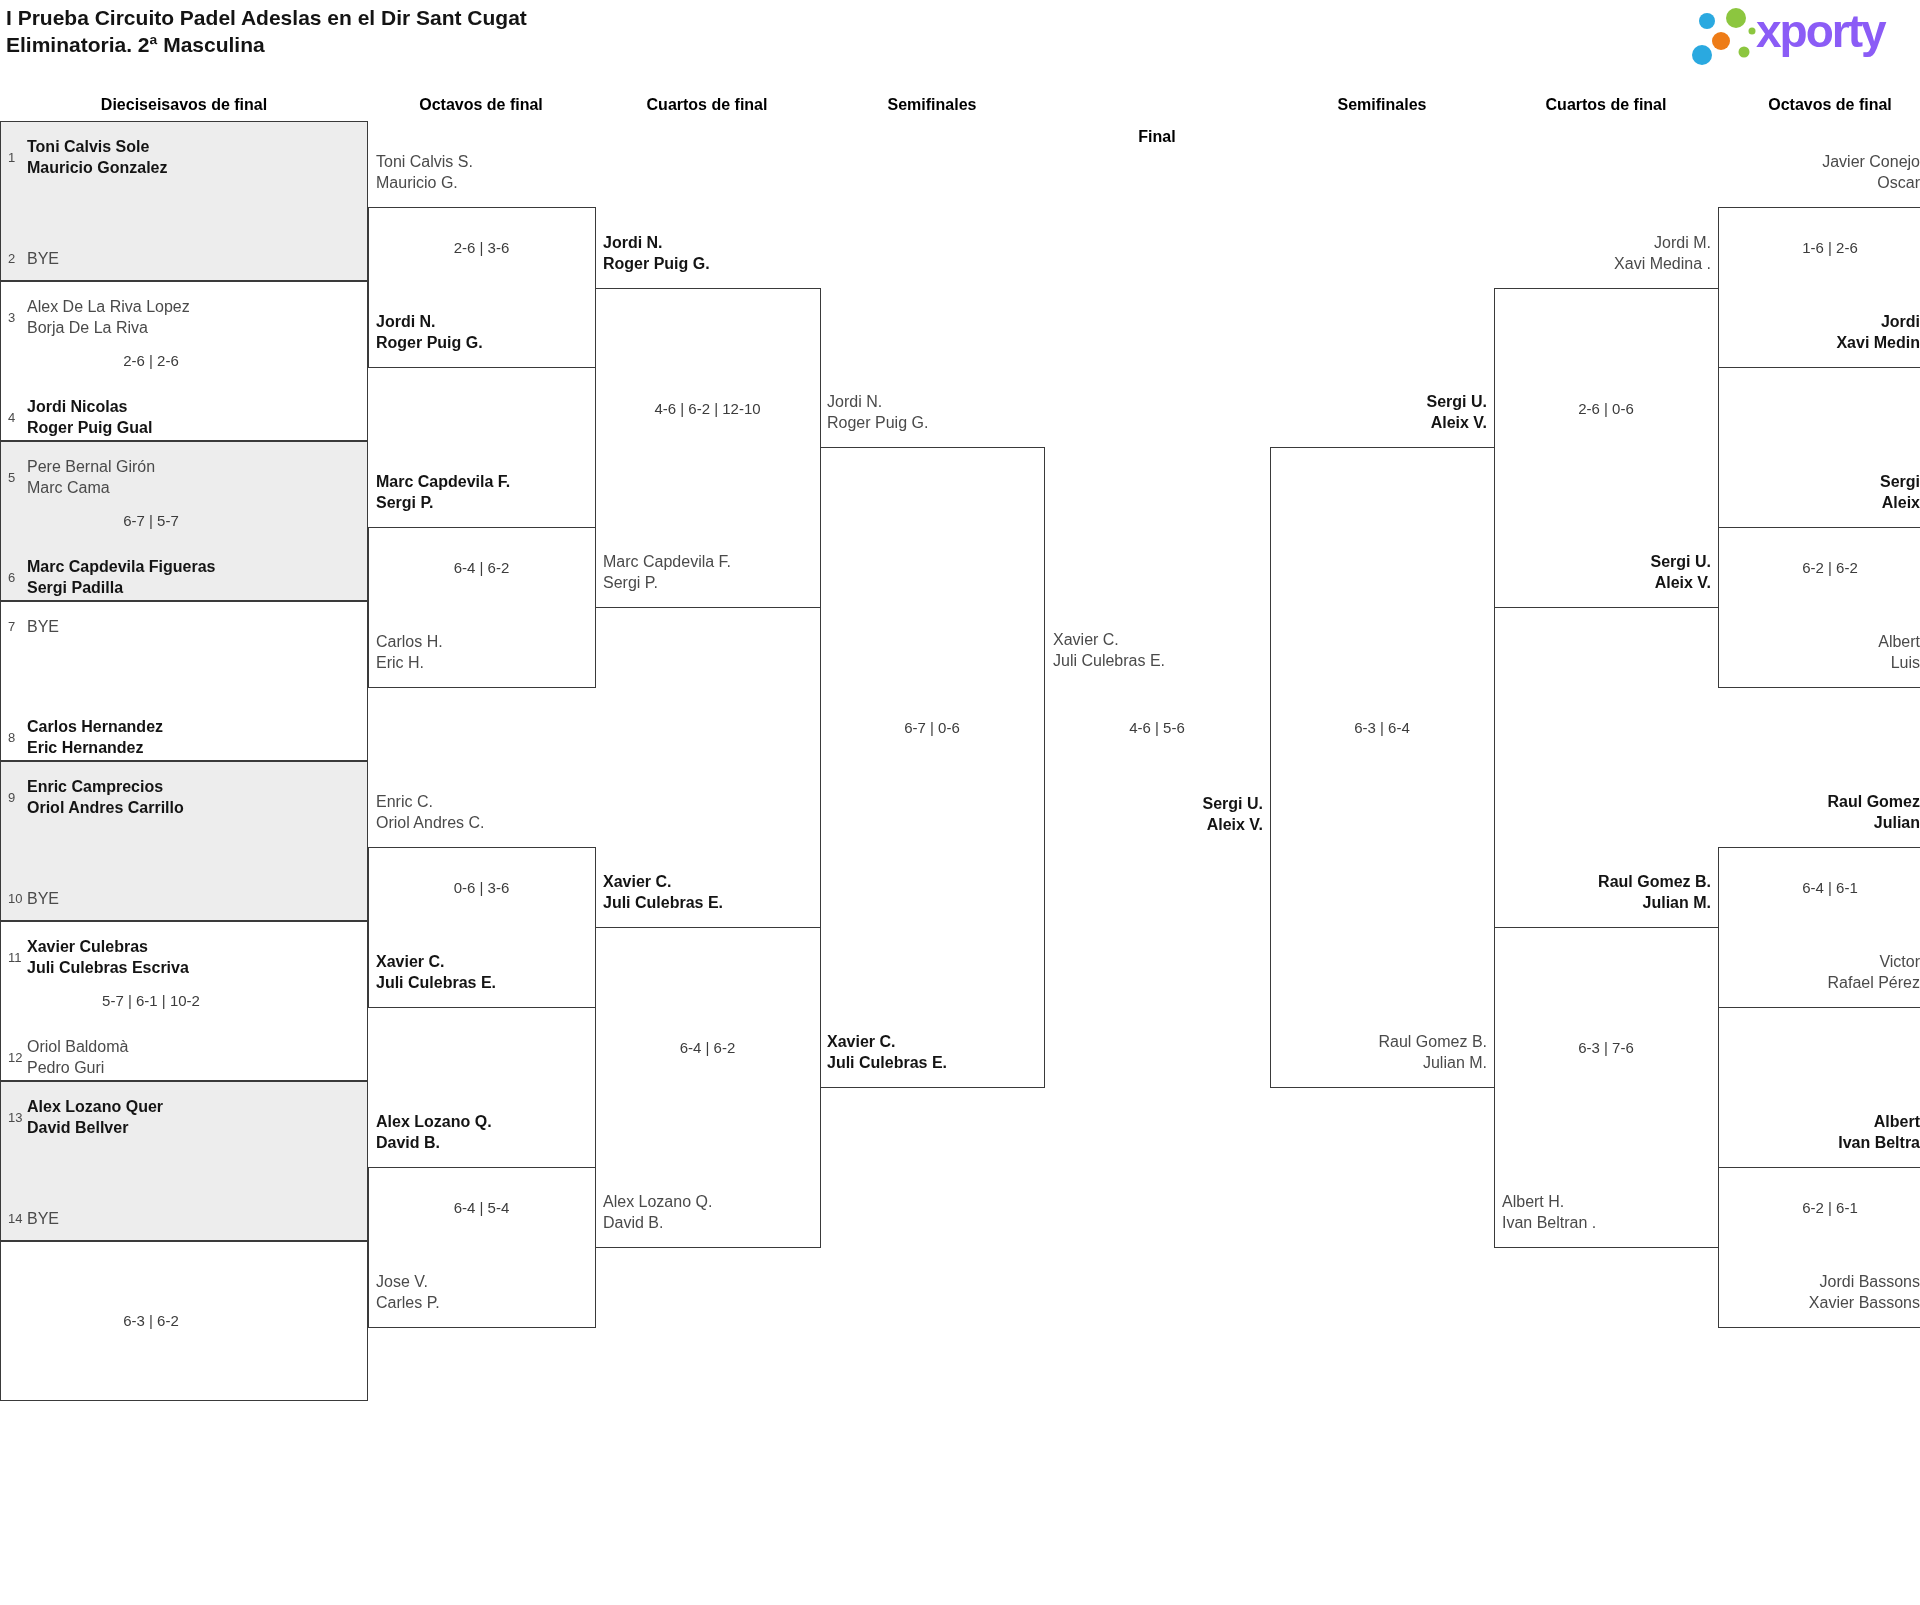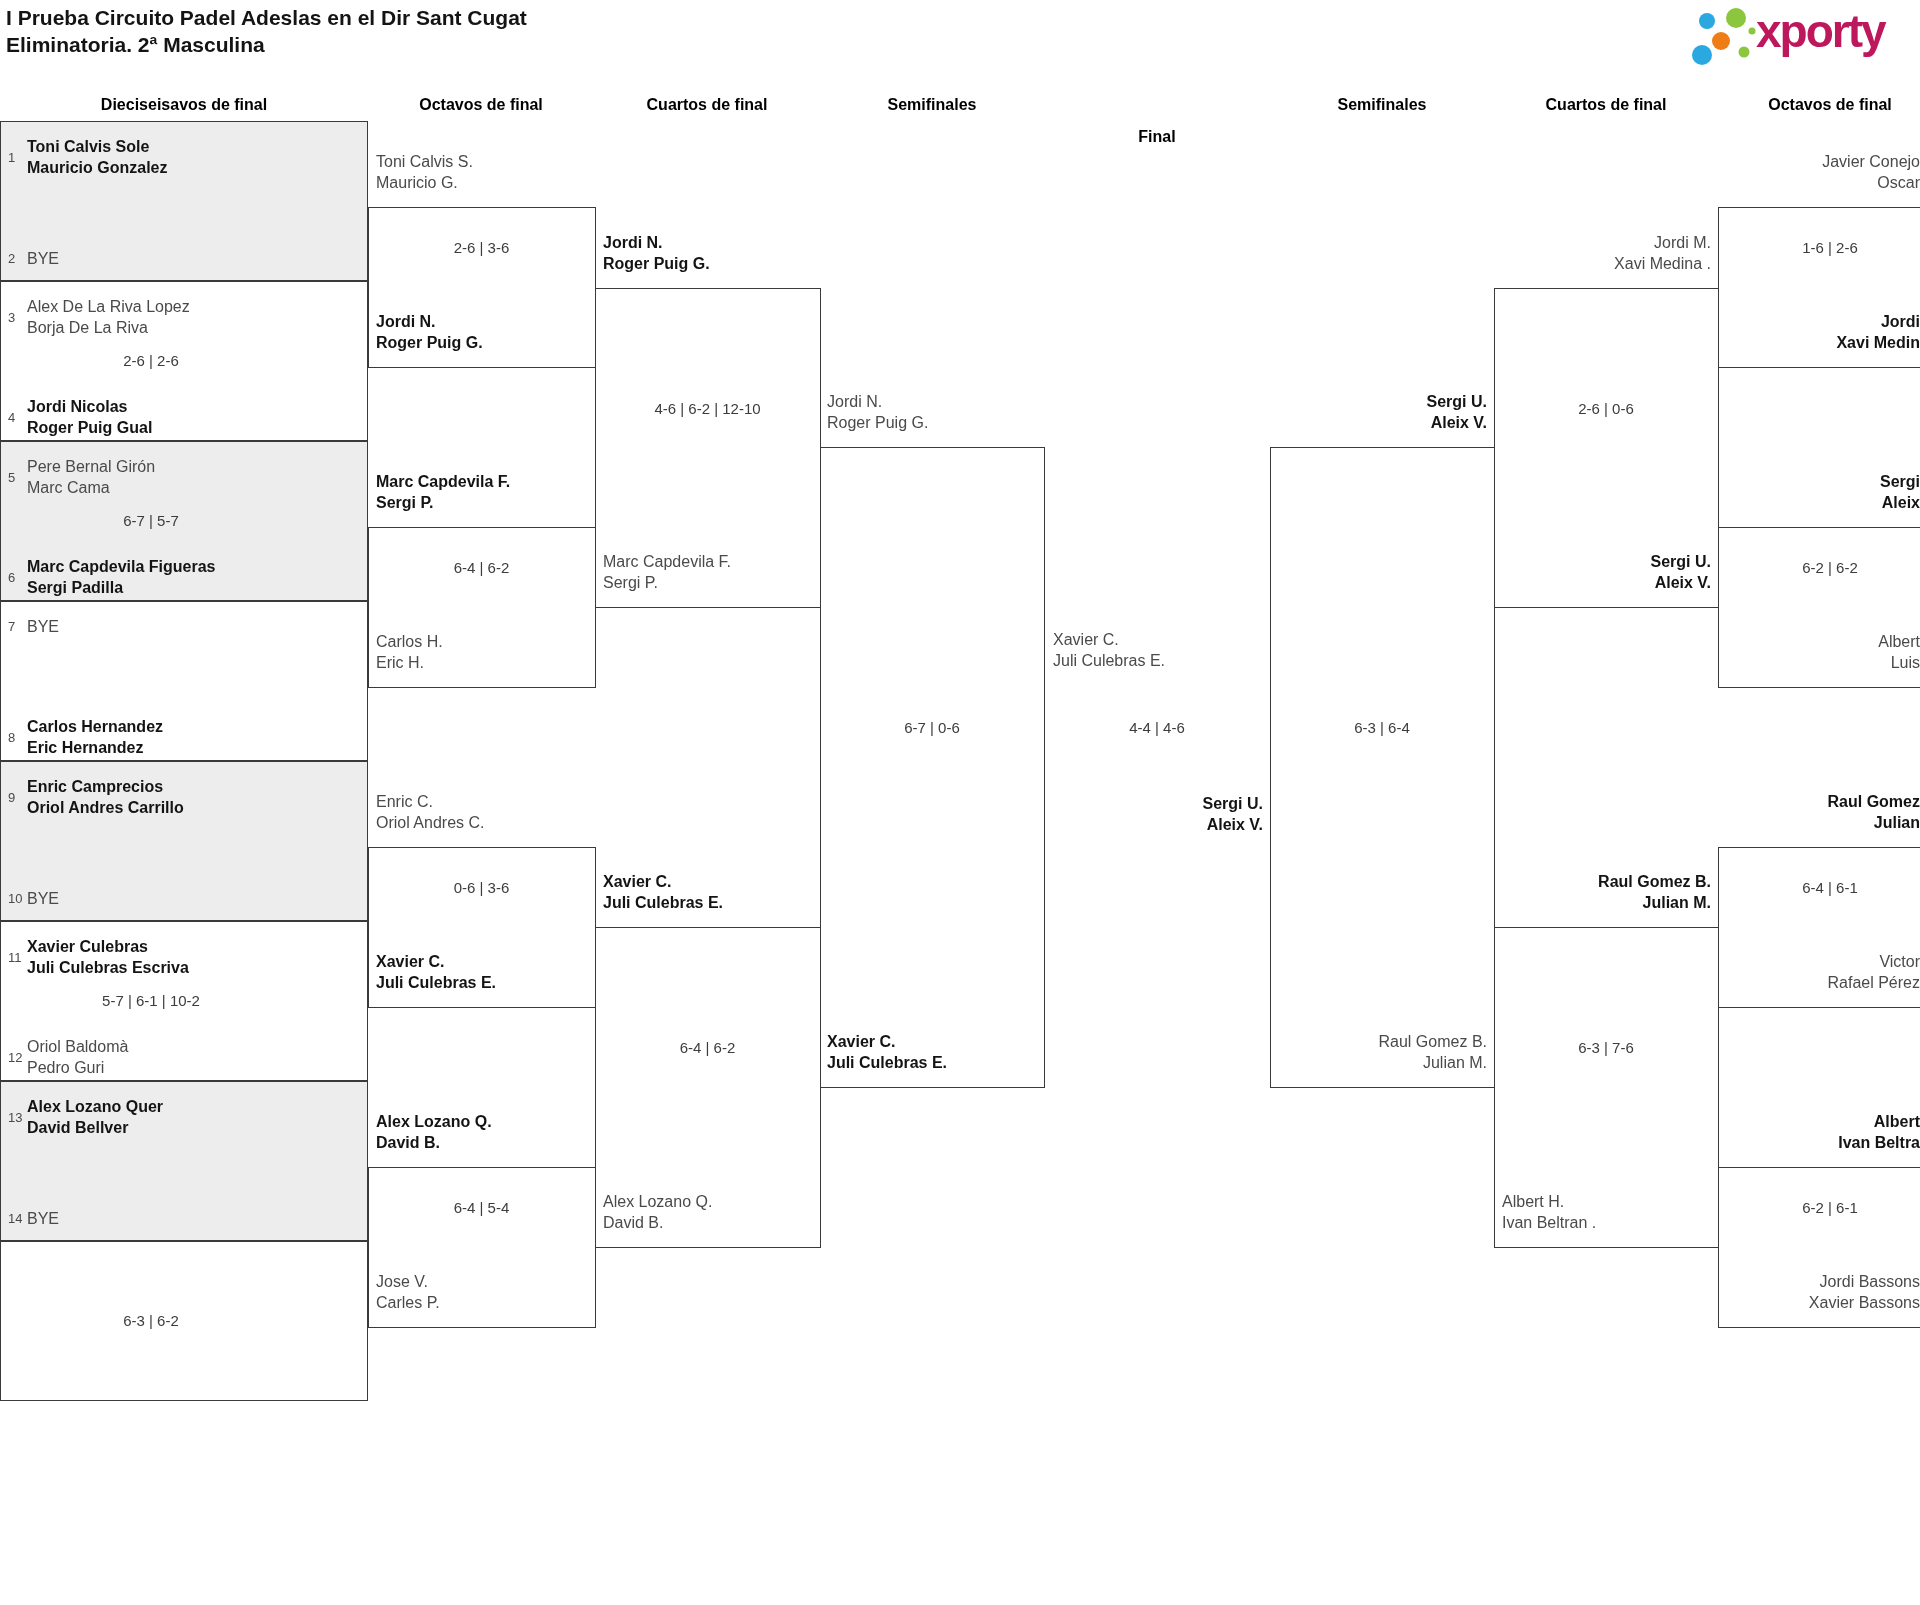--- a/index.html
+++ b/index.html
@@ -30,21 +30,21 @@
   <div class="ttl" style="top:33px">Eliminatoria. 2ª Masculina</div>
 
   <svg id="logo-svg" width="80" height="66" viewBox="0 0 80 66">
     <circle cx="21" cy="17" r="8" fill="#2aa9e0"></circle>
     <circle cx="50" cy="14" r="10" fill="#8cc63f"></circle>
     <circle cx="66" cy="27" r="3.5" fill="#8cc63f"></circle>
     <circle cx="35" cy="37" r="9" fill="#ee7c17"></circle>
     <circle cx="58" cy="48" r="5.5" fill="#8cc63f"></circle>
     <circle cx="16" cy="51" r="10" fill="#2aa9e0"></circle>
   </svg>
-  <div id="logo-word" style="color: #be185d;">xporty</div>
+  <div id="logo-word" style="color: #8b5cf6;">xporty</div>
 <div class="hdr" style="left: 54px;">Dieciseisavos de final</div>
     <div class="hdr" style="left: 351px;">Octavos de final</div>
     <div class="hdr" style="left: 577px;">Cuartos de final</div>
     <div class="hdr" style="left: 802px;">Semifinales</div>
     <div class="hdr" style="left: 1027px; margin-top: 32px;">Final</div>
     <div class="hdr" style="left: 1252px;">Semifinales</div>
     <div class="hdr" style="left: 1476px;">Cuartos de final</div>
     <div class="hdr" style="left: 1700px;">Octavos de final</div>
     <div class="m16 shade" style="left: 0px; top: 121px; width: 368px; height: 160px;">
       <div class="ent w" style="top: 14px; width: 364px;">
@@ -297,18 +297,18 @@
     </div>
     <div class="nb" style="top: 1271px; left: 1726px; width: 194px; text-align: right;">
       <div>Jordi Bassons</div>
       <div>Xavier Bassons</div>
     </div>
     <div class="sc" style="left: 1720px; top: 1199px; width: 220px;">6-2 | 6-1</div>
     <div class="nb" style="top: 629px; left: 1053px; width: 200px; text-align: left;">
       <div>Xavier C.</div>
       <div>Juli Culebras E.</div>
     </div>
-    <div class="sc" style="left: 1047px; top: 719px; width: 220px;">4-4 | 4-6</div>
+    <div class="sc" style="left: 1047px; top: 719px; width: 220px;">4-6 | 5-6</div>
     <div class="nb w" style="top: 793px; left: 1063px; width: 200px; text-align: right;">
       <div>Sergi U.</div>
       <div>Aleix V.</div>
     </div>
   </div>
 
 </body></html>

